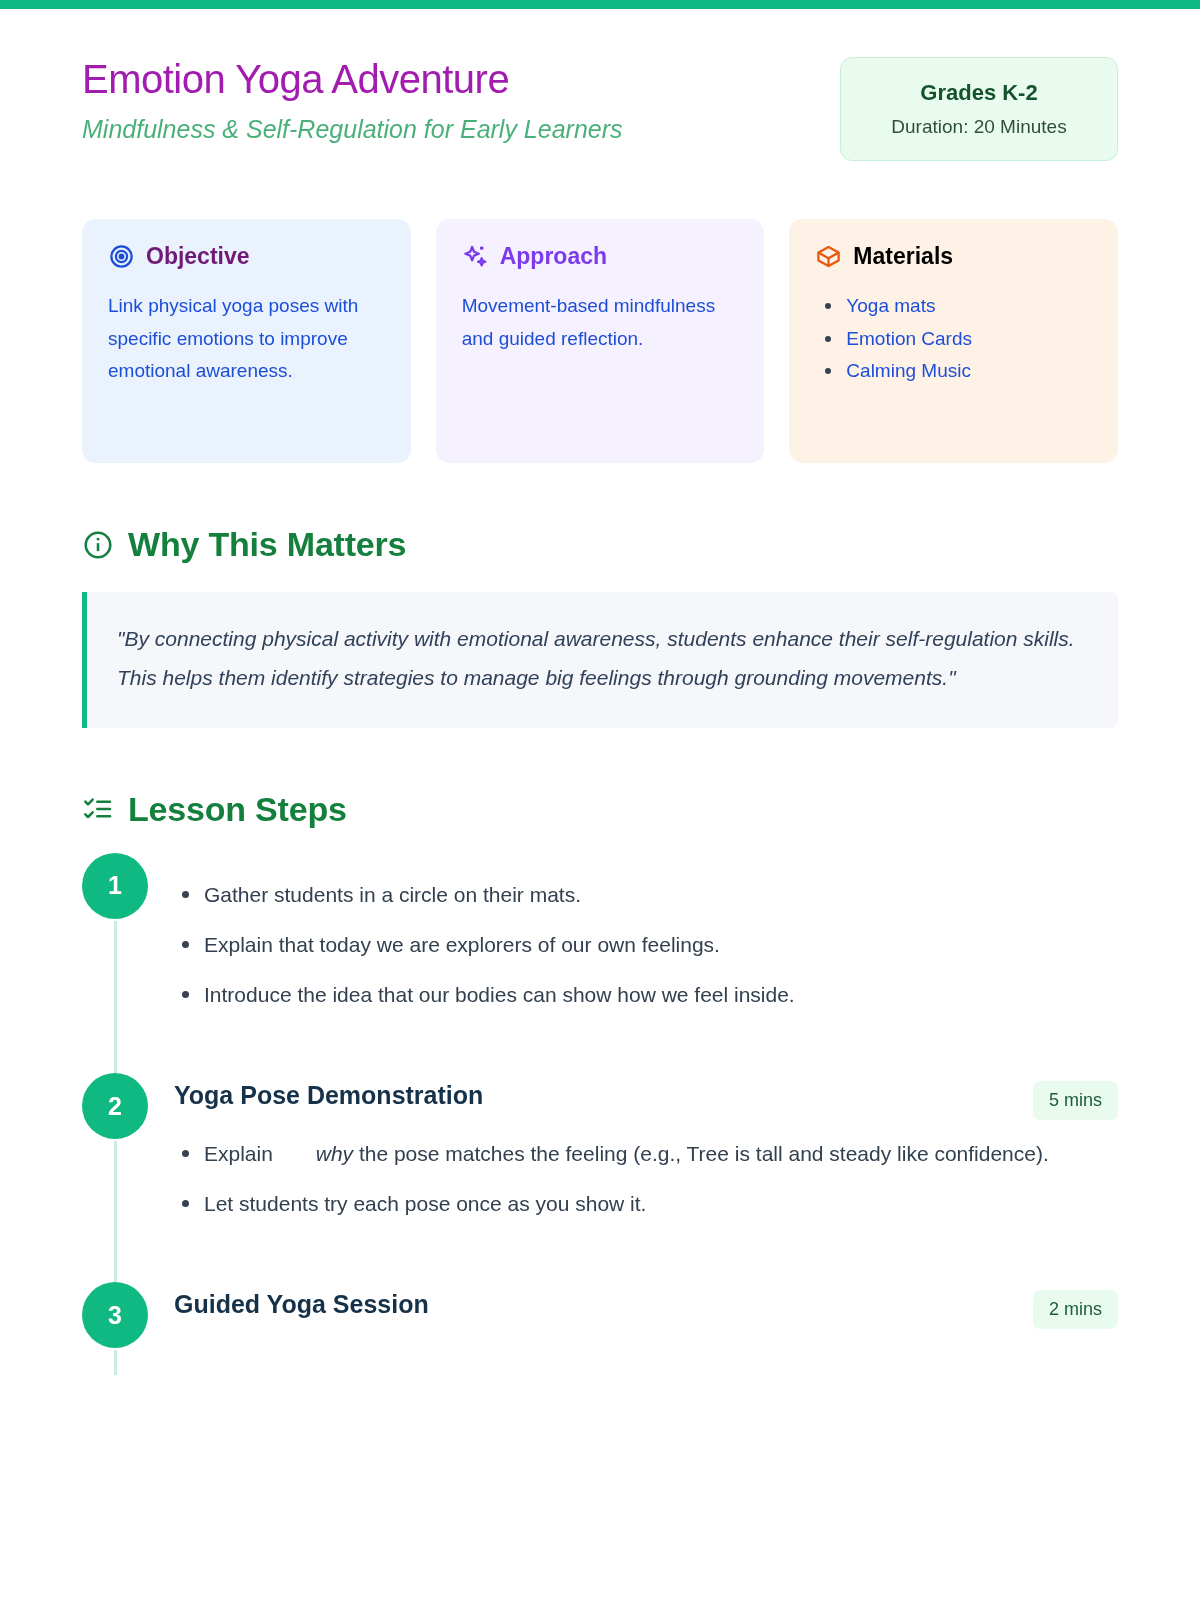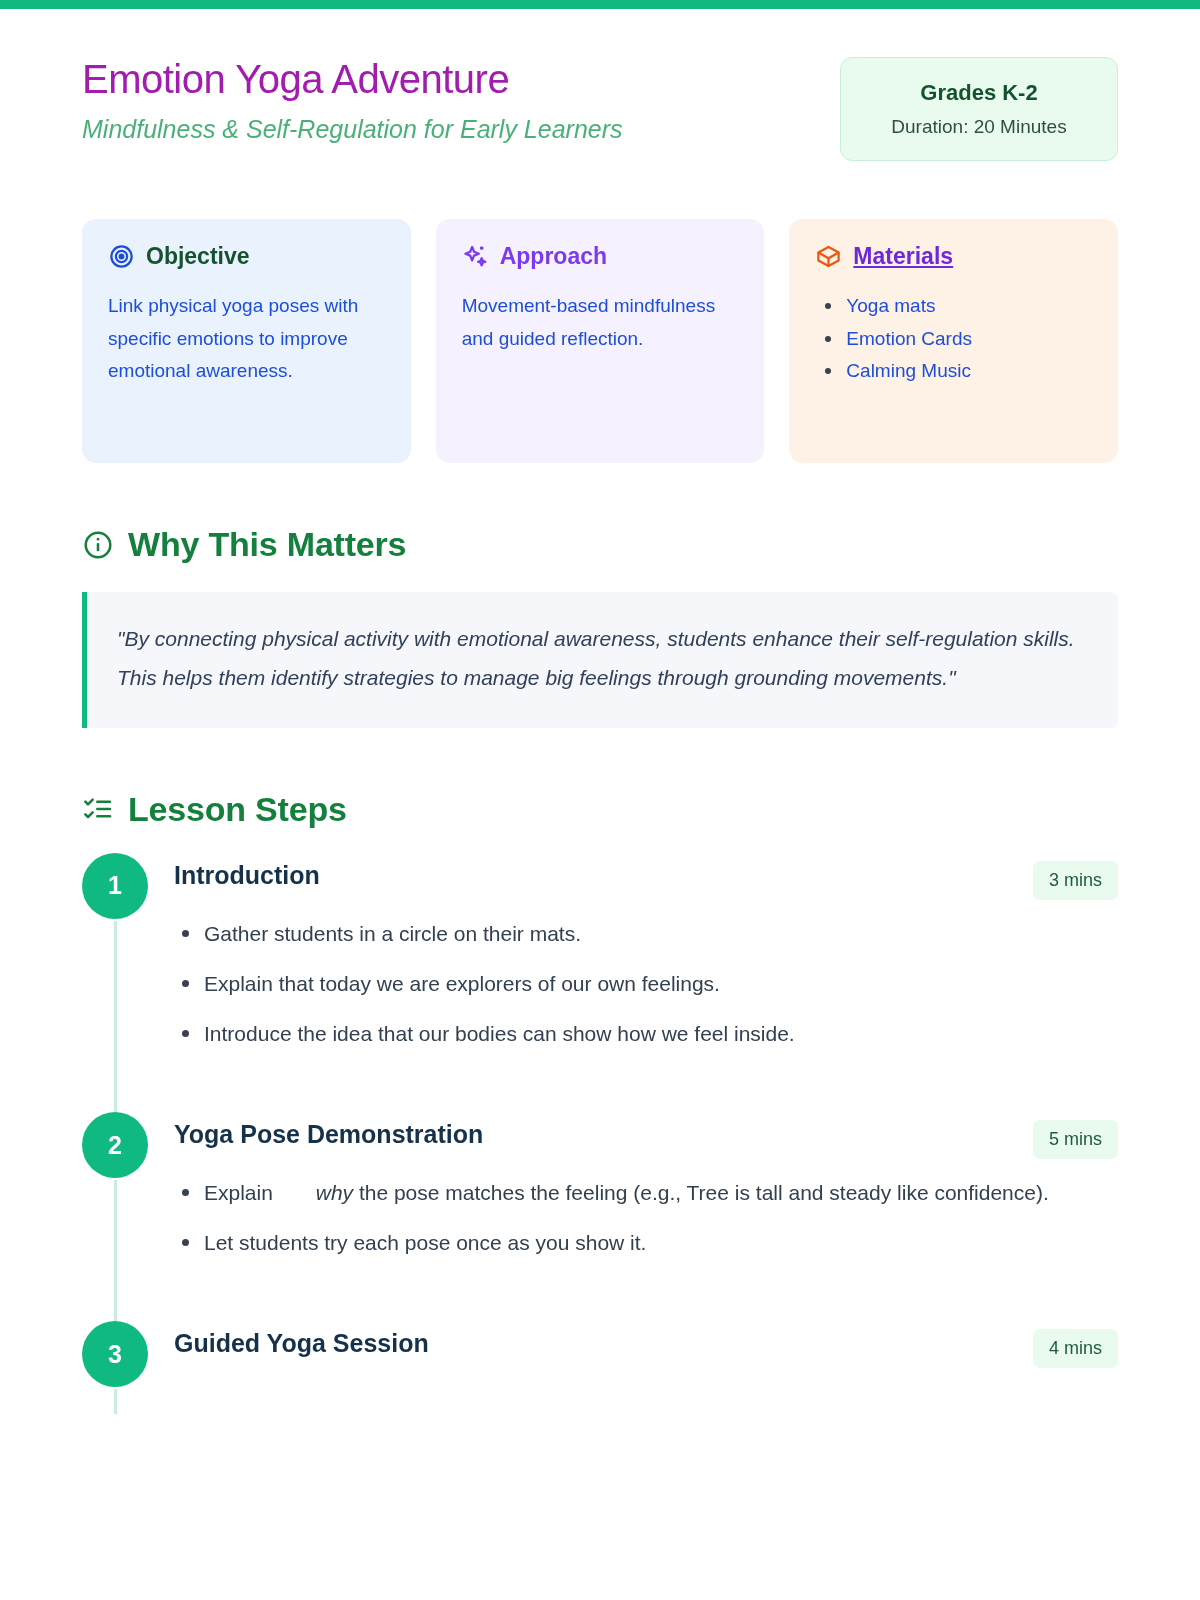--- a/index.html
+++ b/index.html
@@ -77,23 +77,23 @@
   .card-head {
     display: flex;
     align-items: center;
     gap: 11px;
     margin-bottom: 20px;
   }
   .card-head .ttl {
     font-size: 23px;
     font-weight: bold;
   }
-  .card-objective .ttl { color: #14532d; }
+  .card-objective .ttl { color: #701a75; }
   .card-approach  .ttl { color: #7c3aed; }
-  .card-materials .ttl { color: #6d28d9; text-decoration: underline; }
+  .card-materials .ttl { color: #000000; }
   .card-body {
     font-size: 19px;
     line-height: 1.72;
     color: #1d4ed8;
   }
   .card-body ul { list-style: none; }
   .card-body li {
     position: relative;
     padding-left: 31px;
     line-height: 1.72;
@@ -314,24 +314,20 @@
   </div>
 
   <div class="steps">
 
     <div class="step">
       <div class="step-rail">
         <div class="step-num">1</div>
         <div class="step-line"></div>
       </div>
       <div class="step-content">
-        <div class="step-top">
-          <div class="step-title">Introduction</div>
-          <div class="step-time">3 mins</div>
-        </div>
         <ul class="step-list">
           <li>Gather students in a circle on their mats.</li>
           <li>Explain that today we are explorers of our own feelings.</li>
           <li>Introduce the idea that our bodies can show how we feel inside.</li>
         </ul>
       </div>
     </div>
 
     <div class="step">
       <div class="step-rail">
@@ -351,20 +347,20 @@
     </div>
 
     <div class="step">
       <div class="step-rail">
         <div class="step-num">3</div>
         <div class="step-line"></div>
       </div>
       <div class="step-content">
         <div class="step-top">
           <div class="step-title">Guided Yoga Session</div>
-          <div class="step-time">4 mins</div>
+          <div class="step-time">2 mins</div>
         </div>
       </div>
     </div>
 
   </div>
 
 </div>
 
 </body></html>

